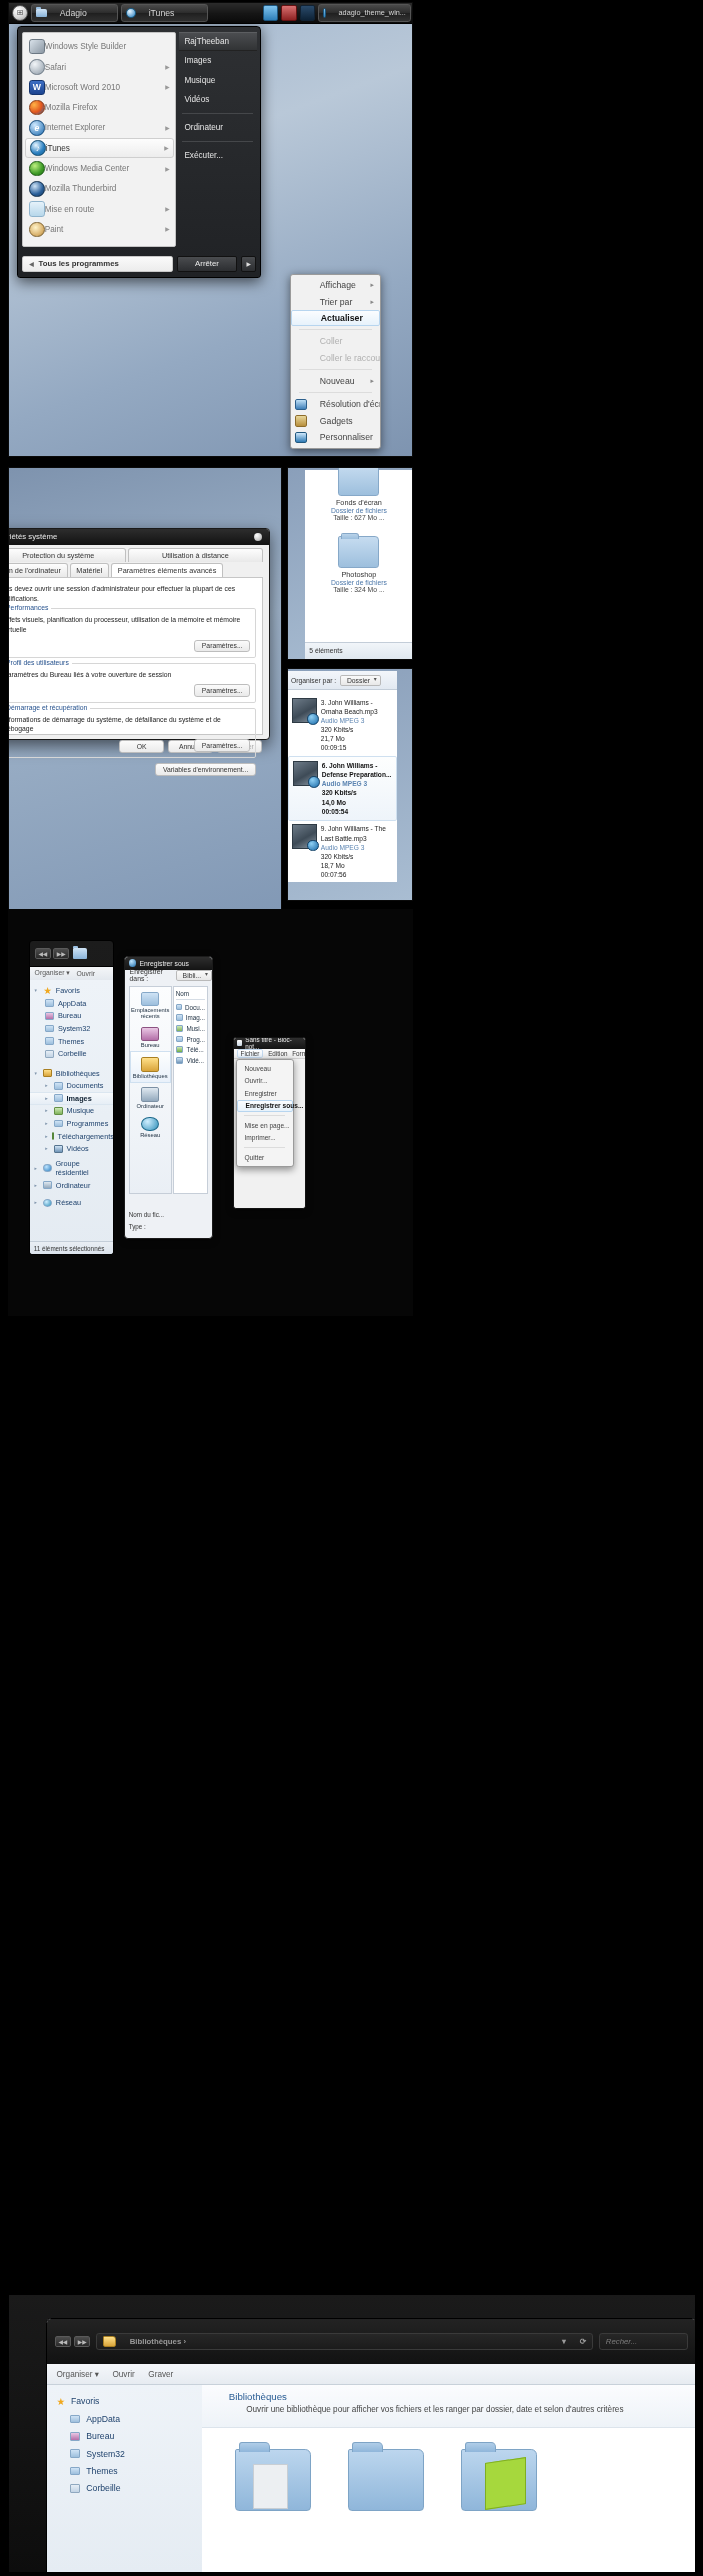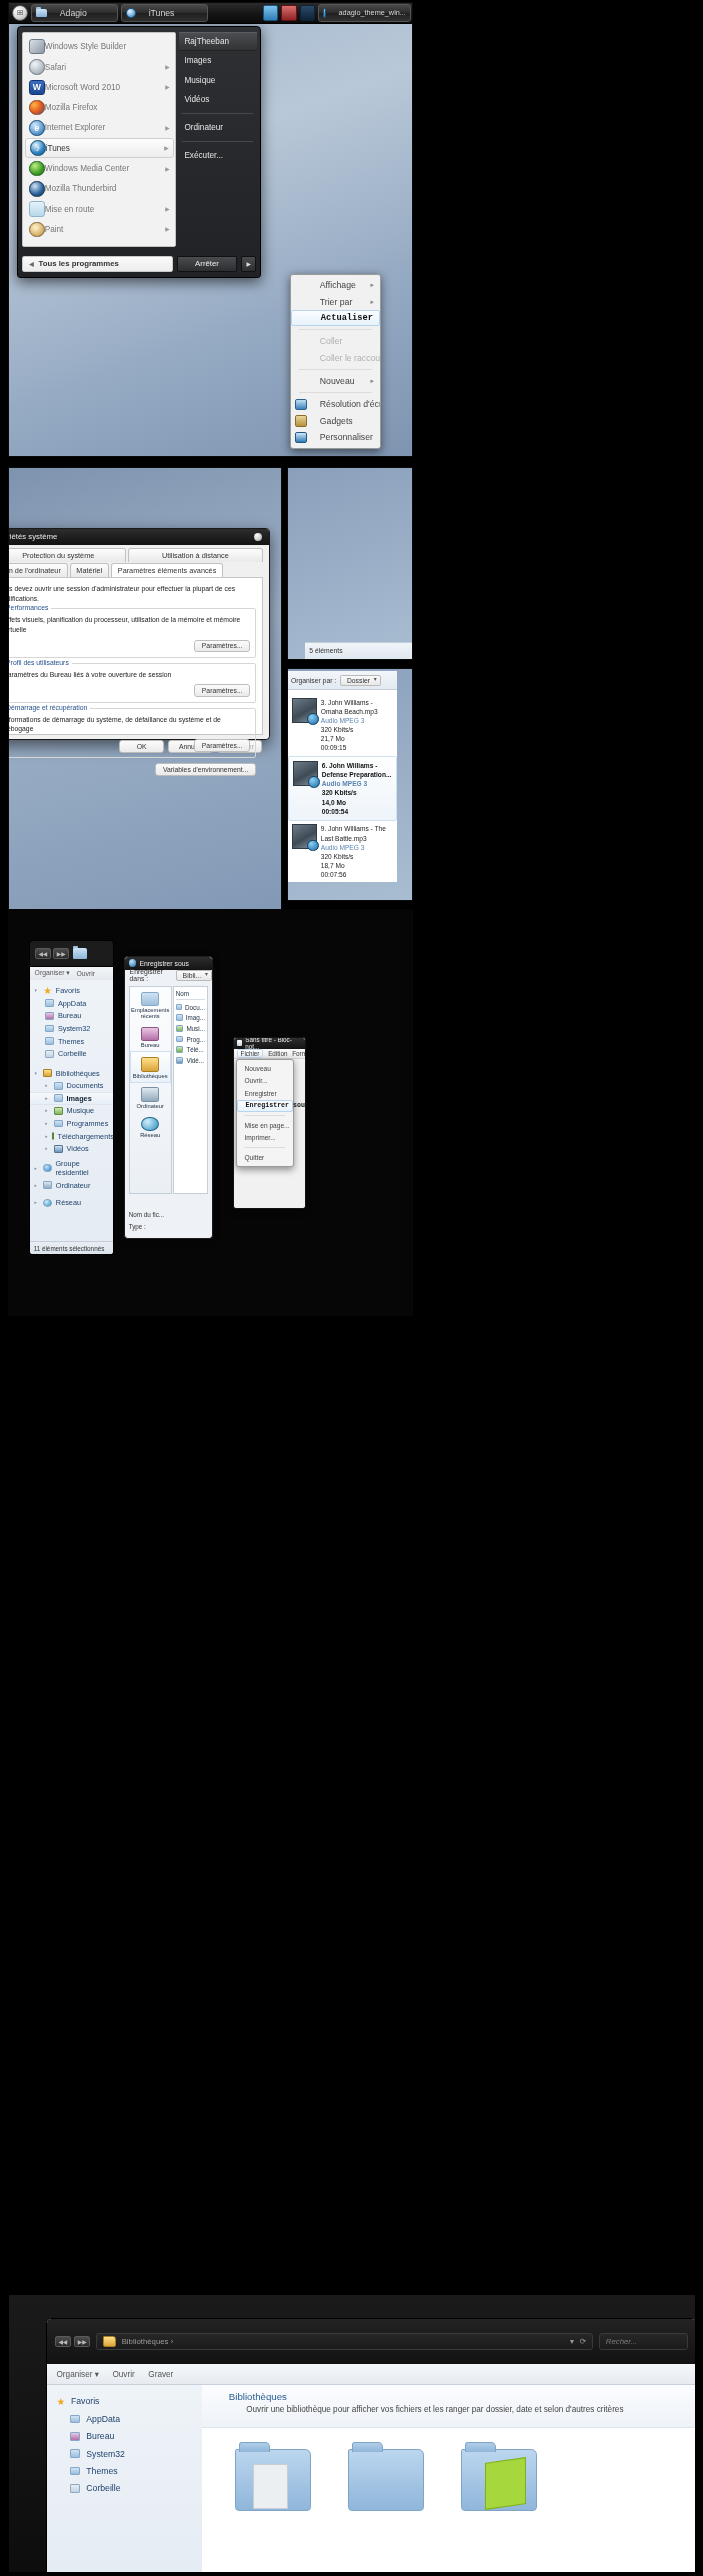--- a/index.html
+++ b/index.html
@@ -21,21 +21,21 @@
   .ficon { width:10.7px;height:8.7px;background:linear-gradient(#cfe3f5,#8ab4da); border-radius:1px 1.9px 1px 1px; position:relative;}
   .ficon:before{content:"";position:absolute;top:-1.9px;left:0;width:4.8px;height:1.9px;background:#9cc2e4;border-radius:1px 1px 0 0;}
 
   
   .menu {
     background:#f1f1f1; border:1px solid #9a9a9a; border-radius:2.9px;
     box-shadow:0 2.9px 9.7px rgba(0,0,0,.5);
   }
   .mi { display:flex; align-items:center; height:16.5px; padding:0 7.8px 0 25px;
         font-size:8.7px; color:#444; position:relative; white-space:nowrap;}
-  .mi.sel { background:linear-gradient(#fbfdff,#e7f2fb); border:1px solid #b7d5ef; border-radius:1.9px; color:#111; font-weight:bold;font-family:Liberation Mono, monospace;}
+  .mi.sel { background:linear-gradient(#fbfdff,#e7f2fb); border:1px solid #b7d5ef; border-radius:1.9px; color:#111; font-weight:bold;}
   .mi.dis { color:#b0b0b0; }
   .mi .arr { position:absolute; right:5.8px; color:#888; font-size:6.8px;}
   .sep { height:1px; background:#dcdcdc; margin:2.9px 7.8px; }
 
   
   #scene-start { left:7.8px; top:1.9px; width:405px; height:455px;
     background:linear-gradient(160deg,#9fb4cc 0%, #b9c8d8 35%, #94a9c2 70%, #7e94b0 100%);
     border:1px solid #0a0a0a;}
   #taskbar { left:0; top:0; width:405px; height:21px; display:flex; align-items:center; gap:2.9px; padding:0 2.9px;}
   .orb { width:16.5px;height:16.5px;border-radius:50%;
@@ -182,21 +182,21 @@
   #np-menu .mi{ padding-left:7.8px;height:12.6px;font-size:6.6px;}
 
   
   #scene-lib{ left:7.8px; top:2294px; width:688px; height:279px;
      background:linear-gradient(#1a1a1a,#0d0d0d); border:1px solid #000;}
   #lib-win{ position:absolute; left:37px; top:23px; width:651px; height:256px;
      background:#f4f7fa; border:1px solid #000; border-radius:4.8px 4.8px 0 0;}
   #lib-tb{ height:45px; background:linear-gradient(#232323,#121212); border-radius:3.9px 3.9px 0 0;
      display:flex; align-items:center; gap:5.8px; padding:0 7.8px;}
   #lib-addr{ flex:1; height:16.5px; background:linear-gradient(#272727,#1b1b1b); border:1px solid #3a3a3a;
-     border-radius:2.9px; display:flex; align-items:center; gap:6px; padding:0 5.8px; font-size:7.8px; color:#9a9a9a;}
+     border-radius:2.9px; display:flex; align-items:center; gap:14px; padding:0 5.8px; font-size:7.8px; color:#9a9a9a;font-weight:bold;}
   #lib-search{ width:89px; height:16.5px; background:linear-gradient(#272727,#1b1b1b); border:1px solid #3a3a3a;
      border-radius:2.9px; display:flex;align-items:center;padding:0 5.8px; font-size:7.8px;color:#7d7d7d; font-style:italic;}
   #lib-cmd{ height:21px; background:linear-gradient(#f5f7fa,#e6ebf1); border-bottom:1px solid #c8d1da;
      display:flex; align-items:center; gap:13.6px; padding:0 9.7px; font-size:8.2px; color:#555;}
   #lib-cmd .cbtn.act{ background:linear-gradient(#ffffff,#edf3f9); border:1px solid #c9d8e7; border-radius:2.9px;
      padding:1.9px 6.8px; color:#1a1a1a;margin-top:48px;}
   #lib-nav{ position:absolute; left:0; top:66px; width:155px; bottom:0;
      background:linear-gradient(#eef3f8,#e5ecf3); padding:7.8px 0; font-size:8.7px; color:#21446e;}
   #lib-nav .nv{height:17.4px;gap:5.8px;padding-left:9.7px;}
   #lib-nav .nv.ind{padding-left:23px;}
@@ -429,20 +429,34 @@
     </div>
     <div class="footrow">
       <button class="btn" style="width:45px">OK</button>
       <button class="btn" style="width:45px">Annuler</button>
       <button class="btn" style="width:45px;color:#aaa">Appliquer</button>
     </div>
   </div>
 </div>
 
 <div class="panel" id="scene-folders">
+  <div id="fold-list">
+    <div class="fold-cell" style="margin-top:-9.7px">
+      <div class="fold-ico"></div>
+      <div class="fold-n">Fonds d'écran</div>
+      <div class="fold-t">Dossier de fichiers</div>
+      <div class="fold-s">Taille : 627 Mo   ...</div>
+    </div>
+    <div class="fold-cell" style="margin-top:11.6px">
+      <div class="fold-ico"></div>
+      <div class="fold-n">Photoshop</div>
+      <div class="fold-t">Dossier de fichiers</div>
+      <div class="fold-s">Taille : 324 Mo  ...</div>
+    </div>
+  </div>
   <div id="fold-status">
     <span>5 éléments</span>
   </div>
 </div>
 
 <div class="panel" id="scene-music">
   <div id="mus-head">
     <span>Organiser par :</span>
     <span class="cbo">
       <span>Dossier</span>

